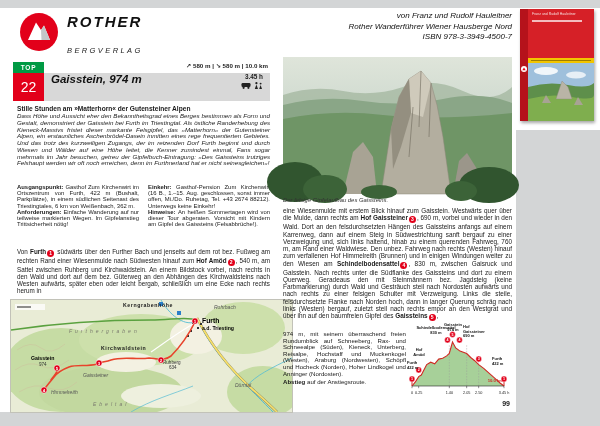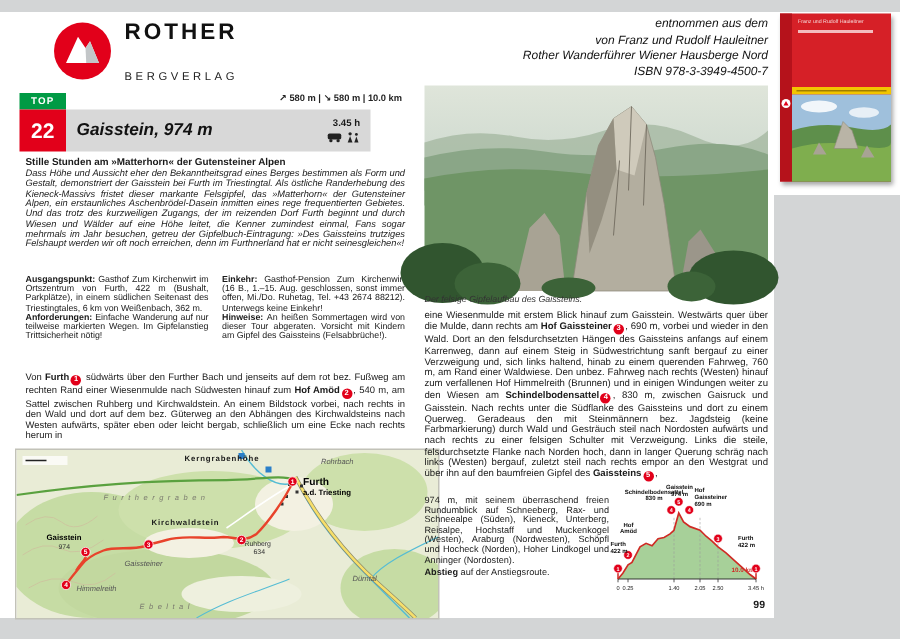--- a/index.html
+++ b/index.html
@@ -3,21 +3,21 @@
 <meta charset="utf-8">
 <style>
   html,body{margin:0;padding:0;}
   .canvas{position:relative;width:600px;height:426px;background:#d3d5d6;overflow:hidden;
           font-family:"Liberation Sans","DejaVu Sans",sans-serif;color:#1a1a1a;}
   .sheet{position:absolute;background:#ffffff;}
   .sheet-top{left:0;top:8px;width:600px;height:122px;}
   .sheet-left{left:0;top:130px;width:516px;height:282px;}
 
   
-  .logo{position:absolute;top:13px;left:36px;display:flex;align-items:center;gap:9px;}
+  .logo{position:absolute;top:13px;left:20px;display:flex;gap:9px;font-style:italic;}
   .logo-brand{font-size:15px;font-weight:bold;letter-spacing:2px;color:#111;}
   .logo-sub{font-size:7.5px;letter-spacing:2.4px;color:#222;margin-top:16px;}
   .attr-block{position:absolute;top:11px;left:200px;width:312px;text-align:right;
               font-style:italic;font-size:8px;line-height:10.6px;color:#111;}
 
   
   .cover{position:absolute;left:520px;top:9px;width:74px;height:112px;background:#d62027;
          box-shadow:1px 2px 3px rgba(0,0,0,.35);}
   .cover-spine{position:absolute;left:0;top:0;width:8px;height:112px;background:#b5121b;}
   .cover-body{position:absolute;left:8px;top:0;width:66px;height:112px;}
@@ -27,23 +27,23 @@
   .cover-stripe{position:absolute;left:8px;top:49px;width:66px;height:5px;background:#f2c500;}
   .cover-stripe i{display:block;margin:2px 3px;height:1px;background:rgba(60,40,0,.45);}
   .cover-photo{position:absolute;left:8px;top:54px;width:66px;height:58px;}
   .spine-emblem{position:absolute;left:1px;top:57px;}
 
   
   .top-badge{position:absolute;left:13px;top:62px;width:31px;height:11px;background:#009a44;
              color:#fff;font-size:6.5px;font-weight:bold;letter-spacing:.8px;
              display:flex;align-items:center;justify-content:center;}
   .tour-num{position:absolute;left:13px;top:73px;width:31px;height:28px;background:#e2001a;
-            color:#fff;font-size:14px;font-weight:bold;display:flex;align-items:center;justify-content:center;}
-  .title-bar{position:absolute;left:44px;top:73px;width:203px;height:28px;background:#d8d8d8;
-             display:flex;align-items:center;justify-content:space-between;padding:0 7px;box-sizing:border-box;}
+            color:#fff;font-size:14px;font-weight:normal;display:flex;align-items:center;justify-content:center;}
+  .title-bar{position:absolute;left:44px;top:73px;width:226px;height:28px;background:#d8d8d8;
+             display:flex;justify-content:space-between;padding:0 7px;box-sizing:border-box;}
   .tour-title{font-style:italic;font-weight:bold;font-size:11.5px;color:#111;}
   .bar-right{text-align:right;font-size:6.4px;font-weight:bold;line-height:8px;}
   .bar-icons{display:flex;gap:3px;justify-content:flex-end;margin-top:1px;}
   .stats-line{position:absolute;left:120px;top:62px;width:148px;text-align:right;
               font-size:6.2px;font-weight:bold;color:#222;}
 
   
   .heading{position:absolute;left:17px;top:105px;width:253px;font-size:6.6px;font-weight:bold;}
   .intro{position:absolute;left:17px;top:113px;width:253px;font-size:6.2px;line-height:6.78px;
          font-style:italic;text-align:justify;color:#222;}
@@ -94,21 +94,20 @@
       <path d="M8,27 L16,9.5 L21,17 L24,12.5 L30,27 Z" fill="#ffffff"></path>
       <path d="M24,12.5 L30,27 L21.5,27 L21,17 Z" fill="#c3c6c8"></path>
     </svg>
     <div class="logo-text">
       <div class="logo-brand">ROTHER</div>
       <div class="logo-sub">BERGVERLAG</div>
     </div>
   </div>
 
   <div class="attr-block">
-    <div>entnommen aus dem</div>
     <div>von Franz und Rudolf Hauleitner</div>
     <div>Rother Wanderführer Wiener Hausberge Nord</div>
     <div>ISBN 978-3-3949-4500-7</div>
   </div>
 
   <div class="cover">
     <div class="cover-spine"></div>
     <svg class="spine-emblem" width="6" height="6" viewBox="0 0 6 6">
       <circle cx="3" cy="3" r="3" fill="#fff"></circle>
         <path d="M1.3,4.3 L3,1.4 L4.7,4.3 Z" fill="#e2001a"></path>

